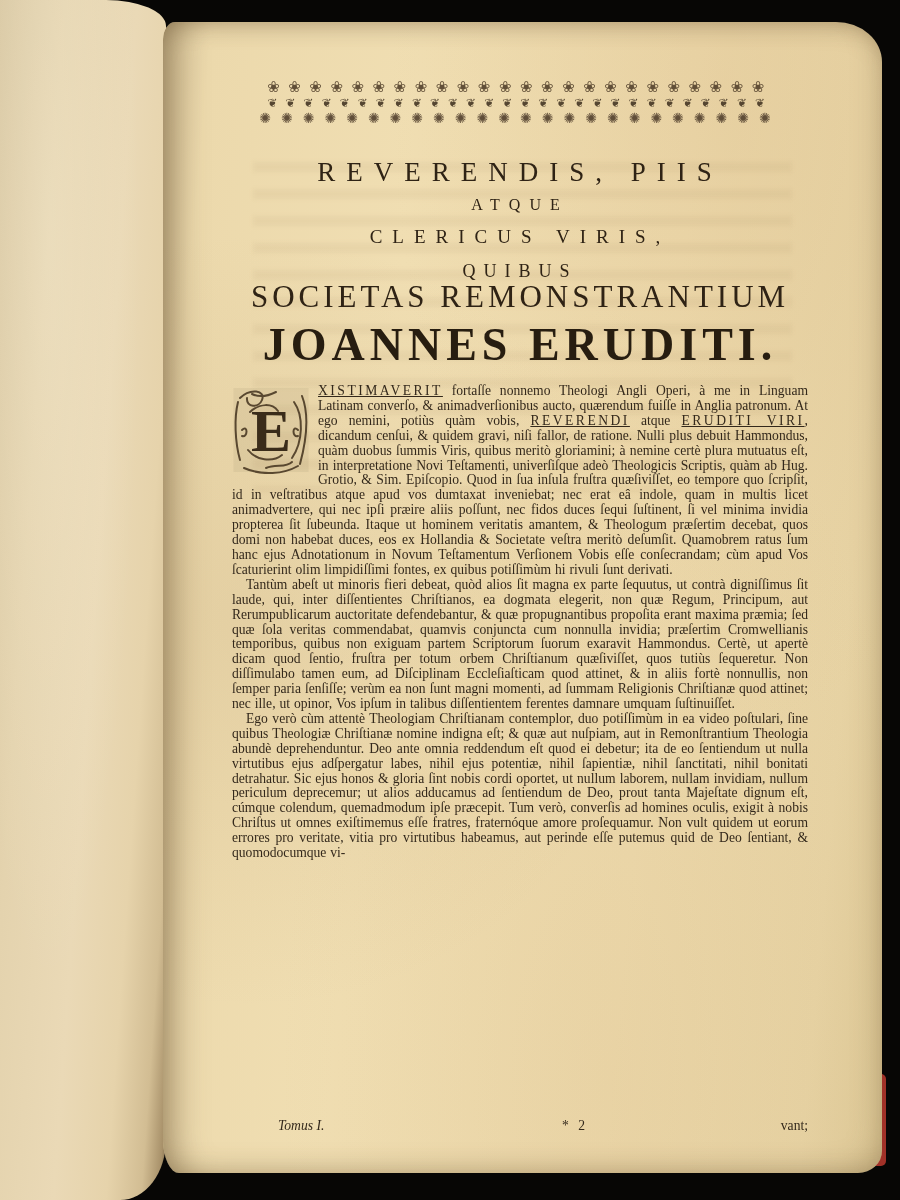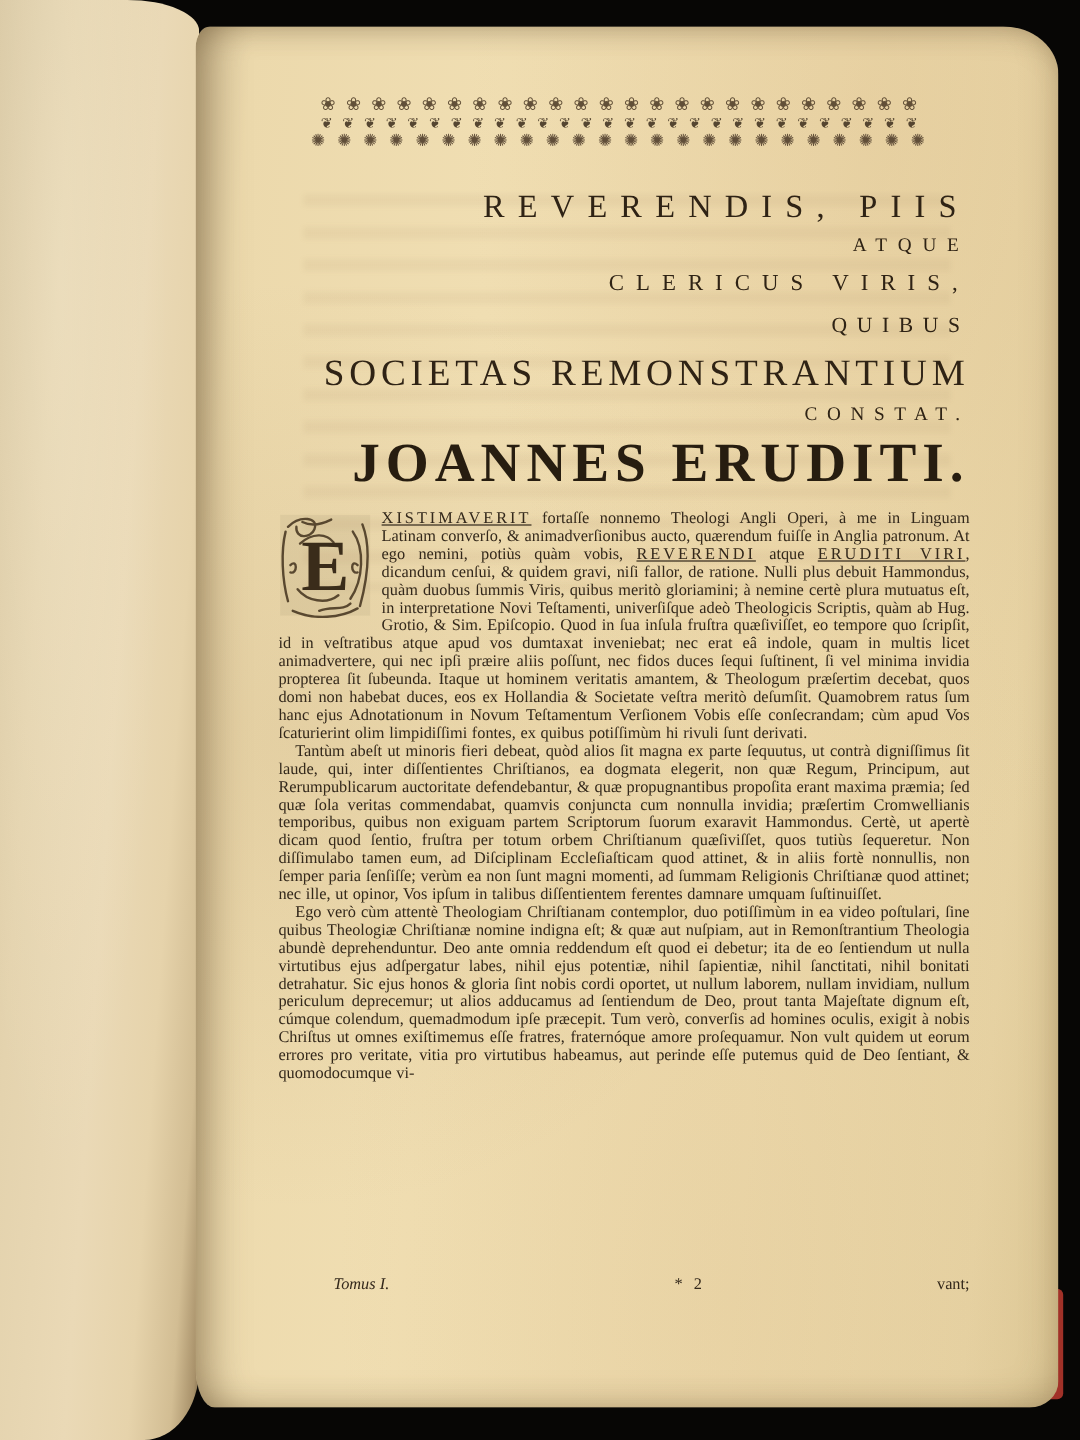--- a/index.html
+++ b/index.html
@@ -48,46 +48,46 @@
   .content{position:relative;height:100%;padding:58px 74px 0 69px;box-sizing:border-box;color:#36291a;}
 
   
   .ornament{text-align:center;line-height:1;opacity:.92;}
   .orn-row{white-space:nowrap;overflow:hidden;font-family:"DejaVu Sans",sans-serif;}
   .orn1{font-size:15px;letter-spacing:8.5px;color:#57452f;}
   .orn2{font-size:12px;letter-spacing:8px;color:#493a27;margin-top:2px;}
   .orn3{font-size:14px;letter-spacing:10px;color:#554330;margin-top:2px;}
 
   
-  .hl{text-align:right;color:#2f2315;white-space:nowrap;}
+  .hl{text-align:center;color:#2f2315;white-space:nowrap;}
   .h1{margin-top:32px;font-size:27px;line-height:30px;letter-spacing:11px;}
   .h2{margin-top:9px;font-size:16px;line-height:18px;letter-spacing:9px;}
   .h3{margin-top:12px;font-size:19px;line-height:21px;letter-spacing:10px;}
   .h4{margin-top:16px;font-size:18px;line-height:17px;letter-spacing:8px;}
-  .h5{margin-top:14px;font-size:31px;line-height:34px;letter-spacing:4px;}
+  .h5{margin-top:0;font-size:31px;line-height:34px;letter-spacing:4px;}
   .h6{margin-top:12px;font-size:27px;line-height:29px;letter-spacing:6px;}
   .h7{margin-top:9px;font-size:16px;line-height:18px;letter-spacing:8px;}
   .h8{margin-top:11px;font-size:14px;line-height:16px;letter-spacing:5px;}
   .h9{margin-top:8px;font-size:46px;line-height:46px;letter-spacing:5px;font-weight:bold;color:#271d10;}
 
   
   .bodytext{
     margin-top:16px;font-size:13.6px;line-height:14.9px;text-align:justify;
     color:#33281b;word-spacing:.5px;
   }
   .para{margin:0;}
   .para.indent{text-indent:14px;}
   .seg-italic{}
   .seg-spread{letter-spacing:2.5px;text-decoration:underline;}
   .dropcap{float:left;width:78px;height:88px;margin:2px 8px 0 0;}
   .dropcap svg{display:block;width:100%;height:100%;}
 
   
   .footer{
-    position:absolute;left:69px;right:74px;top:1040px;
+    position:absolute;left:69px;right:74px;top:1096px;
     display:grid;grid-template-columns:1fr auto 1fr;align-items:baseline;
     font-size:13.6px;color:#33281b;
   }
   .tomus{font-style:italic;margin-left:46px;justify-self:start;}
   .sig{justify-self:center;transform:translateX(55px);letter-spacing:3px;}
   .catch{justify-self:end;}
 </style>
 </head>
 <body>
 
@@ -107,21 +107,20 @@
         <div class="orn-row orn1">❀❀❀❀❀❀❀❀❀❀❀❀❀❀❀❀❀❀❀❀❀❀❀❀</div>
         <div class="orn-row orn2">❦❦❦❦❦❦❦❦❦❦❦❦❦❦❦❦❦❦❦❦❦❦❦❦❦❦❦❦</div>
         <div class="orn-row orn3">✺✺✺✺✺✺✺✺✺✺✺✺✺✺✺✺✺✺✺✺✺✺✺✺</div>
       </div>
 
       <div class="hl h1">REVERENDIS, PIIS</div>
       <div class="hl h2">ATQUE</div>
       <div class="hl h3">CLERICUS VIRIS,</div>
       <div class="hl h4">QUIBUS</div>
       <div class="hl h5">SOCIETAS REMONSTRANTIUM</div>
-      <div class="hl h7">CONSTAT.</div>
       <div class="hl h9">JOANNES ERUDITI.</div>
 
       <div class="bodytext">
         <div class="dropcap">
           <svg viewBox="0 0 78 88" xmlns="http://www.w3.org/2000/svg">
             <rect x="1.5" y="2" width="75" height="84" fill="rgba(92,72,42,0.07)" stroke="none"></rect>
             <g fill="none" stroke="#4b3a24" stroke-width="2" opacity="0.9" stroke-linecap="round">
               <path d="M6,16 C2,32 3,56 8,74"></path>
               <path d="M8,12 C18,2 34,4 30,14 C27,22 14,22 15,12"></path>
               <path d="M70,10 C77,28 75,52 68,78"></path>

